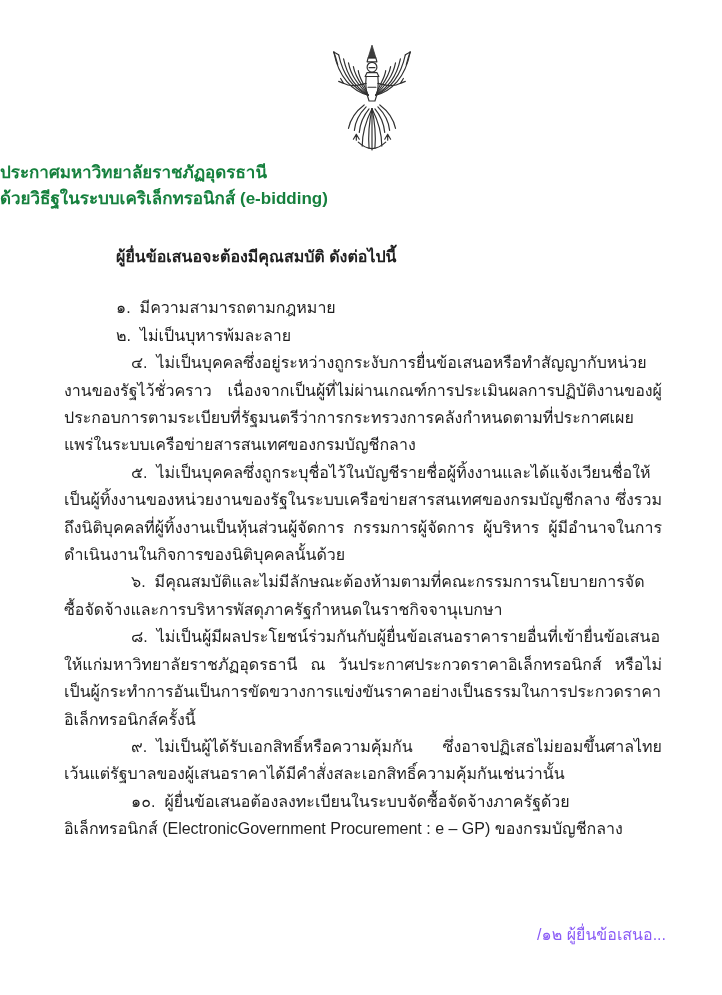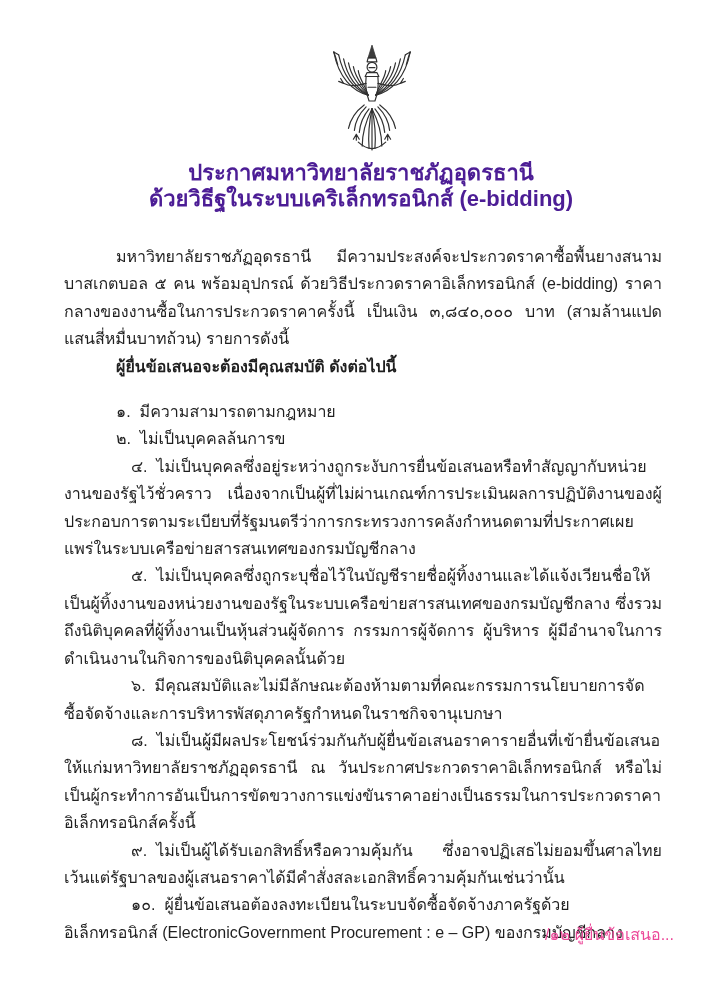--- a/index.html
+++ b/index.html
@@ -14,45 +14,44 @@
     overflow:hidden;
   }
   .emblem {
     position:absolute;
     left:323px; top:44px;
     width:98px; height:114px;
   }
   .titles {
     position:absolute;
     left:0; right:0; top:160px;
-    text-align:center;
     font-weight:700;
-    font-size:22px;
+    font-size:17px;
     line-height:26px;
-    color:#4c1d95;
+    color:#15803d;
   }
   .content {
     position:absolute;
     left:64px; right:60px; top:243px;
     font-size:16px;
     line-height:27.4px;
     text-align:justify;
   }
   .para { margin:0; }
   .indent   { text-indent:52px; }
   .indent-l { text-indent:67px; }
   .qual-heading { font-weight:700; margin-top:0; }
-  .first-item { margin-top:18px; }
+  .first-item { margin-top:24px; }
   .num { padding-right:9px; }
   .short-item { text-align:left; }
   .catchword {
     position:absolute;
-    right:48px; top:922px;
+    right:56px; top:922px;
     font-size:16px;
-    color:#ec4899;
+    color:#8b5cf6;
   }
   svg .ln { stroke:#303030; fill:none; stroke-width:1.2; stroke-linecap:round; stroke-linejoin:round; }
   svg .fl { stroke:#303030; fill:#3d3d3d; stroke-width:0.8; }
 </style>
 </head>
 <body>
 
 <div class="page">
 
   <div class="emblem">
@@ -103,27 +102,26 @@
       <path class="ln" d="M36,100 Q50,113 64,100"></path>
     </svg>
   </div>
 
   <div class="titles">
     <div>ประกาศมหาวิทยาลัยราชภัฏอุดรธานี</div>
     <div>ด้วยวิธีฐในระบบเคริเล็กทรอนิกส์ (e-bidding)</div>
   </div>
 
   <div class="content">
-    <p class="para indent">มหาวิทยาลัยราชภัฏอุดรธานี มีความประสงค์จะประกวดราคาซื้อพื้นยางสนามบาสเกตบอล ๕ คน พร้อมอุปกรณ์ ด้วยวิธีประกวดราคาอิเล็กทรอนิกส์ (e-bidding) ราคากลางของงานซื้อในการประกวดราคาครั้งนี้ เป็นเงิน ๓,๘๔๐,๐๐๐ บาท (สามล้านแปดแสนสี่หมื่นบาทถ้วน) รายการดังนี้</p>
 
     <p class="para indent qual-heading">ผู้ยื่นข้อเสนอจะต้องมีคุณสมบัติ ดังต่อไปนี้</p>
 
     <p class="para indent short-item first-item"><span class="num">๑.</span><span>มีความสามารถตามกฎหมาย</span></p>
 
-    <p class="para indent short-item"><span class="num">๒.</span><span>ไม่เป็นบุคคลล้นการข</span></p>
+    <p class="para indent short-item"><span class="num">๒.</span><span>ไม่เป็นบุหารพ้มละลาย</span></p>
 
 
     <p class="para indent-l"><span class="num">๔.</span><span>ไม่เป็นบุคคลซึ่งอยู่ระหว่างถูกระงับการยื่นข้อเสนอหรือทำสัญญากับหน่วยงานของรัฐไว้ชั่วคราว เนื่องจากเป็นผู้ที่ไม่ผ่านเกณฑ์การประเมินผลการปฏิบัติงานของผู้ประกอบการตามระเบียบที่รัฐมนตรีว่าการกระทรวงการคลังกำหนดตามที่ประกาศเผยแพร่ในระบบเครือข่ายสารสนเทศของกรมบัญชีกลาง</span></p>
 
     <p class="para indent-l"><span class="num">๕.</span><span>ไม่เป็นบุคคลซึ่งถูกระบุชื่อไว้ในบัญชีรายชื่อผู้ทิ้งงานและได้แจ้งเวียนชื่อให้เป็นผู้ทิ้งงานของหน่วยงานของรัฐในระบบเครือข่ายสารสนเทศของกรมบัญชีกลาง ซึ่งรวมถึงนิติบุคคลที่ผู้ทิ้งงานเป็นหุ้นส่วนผู้จัดการ กรรมการผู้จัดการ ผู้บริหาร ผู้มีอำนาจในการดำเนินงานในกิจการของนิติบุคคลนั้นด้วย</span></p>
 
     <p class="para indent-l"><span class="num">๖.</span><span>มีคุณสมบัติและไม่มีลักษณะต้องห้ามตามที่คณะกรรมการนโยบายการจัดซื้อจัดจ้างและการบริหารพัสดุภาครัฐกำหนดในราชกิจจานุเบกษา</span></p>
 
 
     <p class="para indent-l"><span class="num">๘.</span><span>ไม่เป็นผู้มีผลประโยชน์ร่วมกันกับผู้ยื่นข้อเสนอราคารายอื่นที่เข้ายื่นข้อเสนอให้แก่มหาวิทยาลัยราชภัฏอุดรธานี ณ วันประกาศประกวดราคาอิเล็กทรอนิกส์ หรือไม่เป็นผู้กระทำการอันเป็นการขัดขวางการแข่งขันราคาอย่างเป็นธรรมในการประกวดราคาอิเล็กทรอนิกส์ครั้งนี้</span></p>

